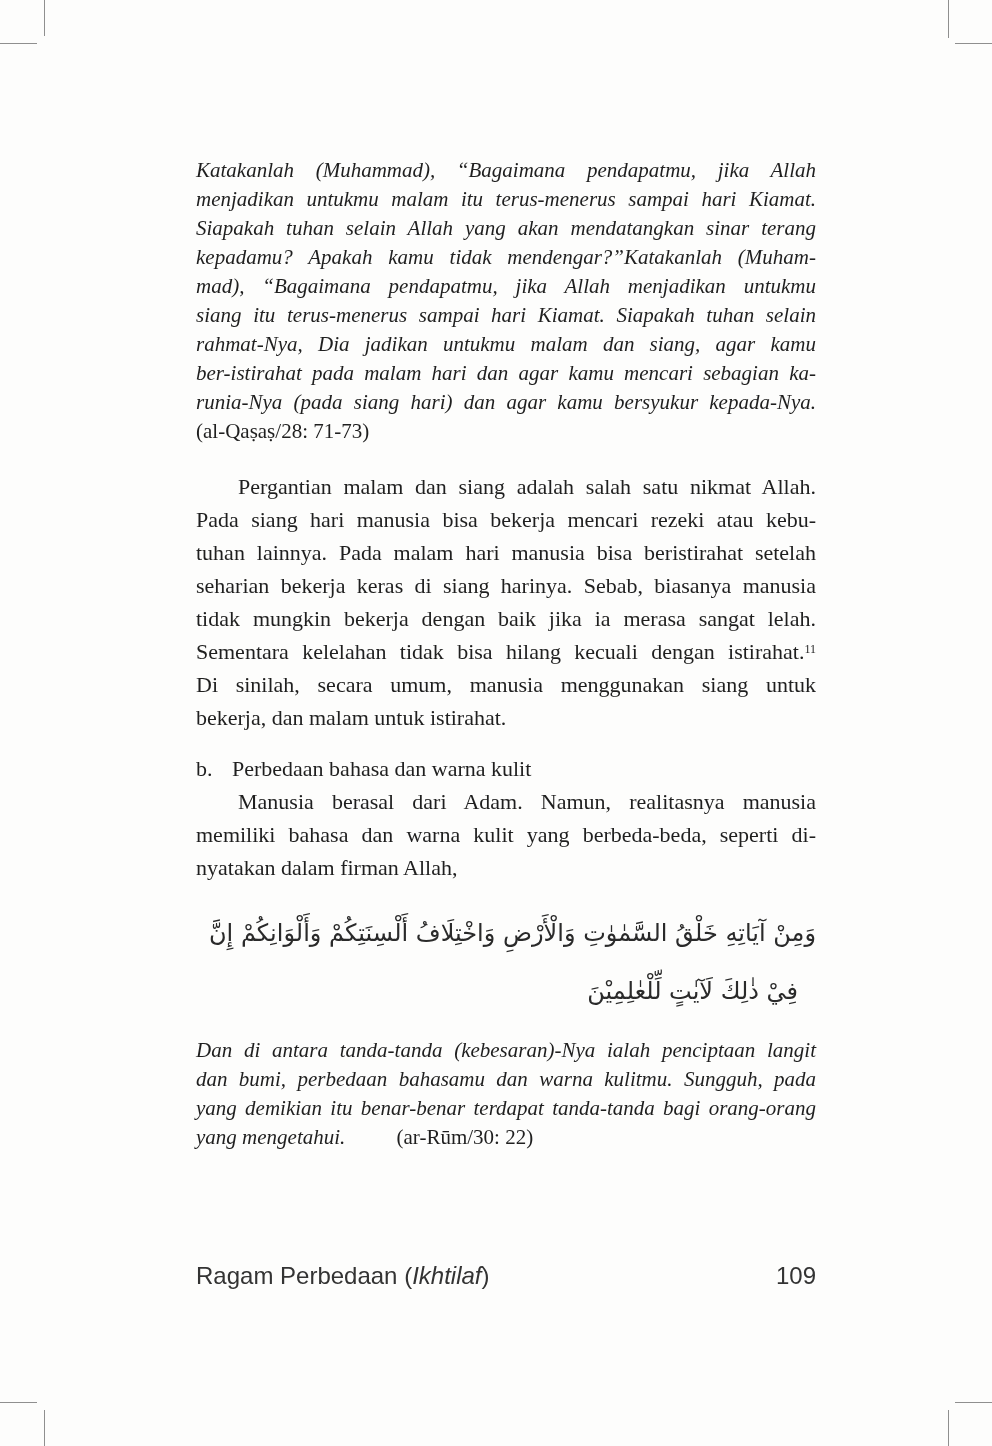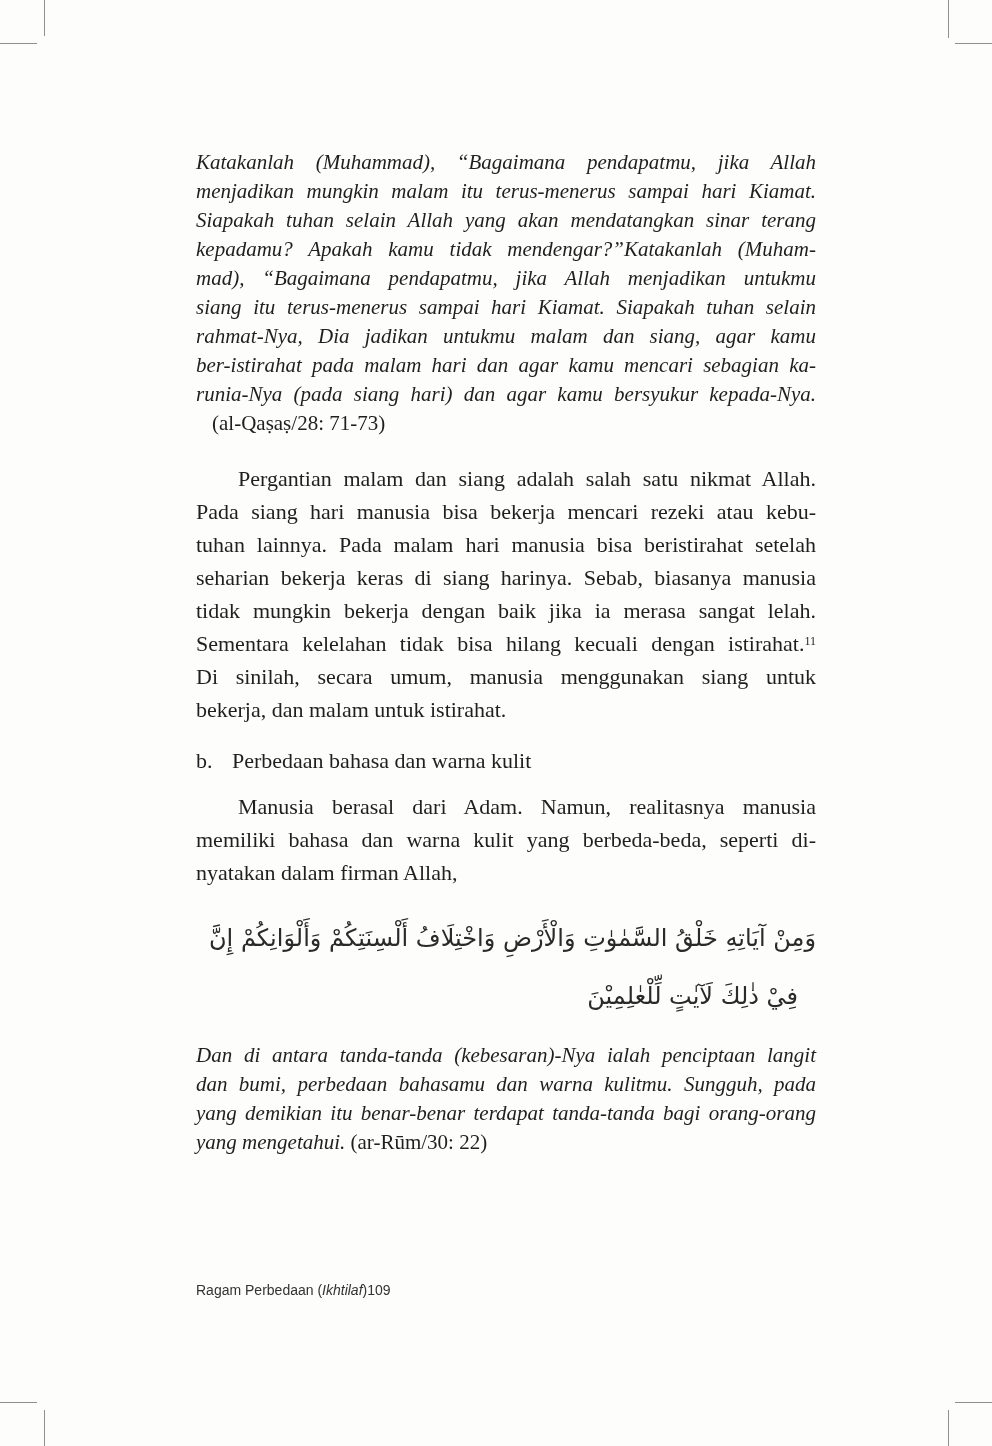--- a/index.html
+++ b/index.html
@@ -15,27 +15,27 @@
   .crop{position:absolute;background:#8f8f8f;}
   .crop.tl-v{left:44px;top:0;width:1px;height:36px;}
   .crop.tl-h{left:0;top:43px;width:37px;height:1px;}
   .crop.tr-v{left:948px;top:0;width:1px;height:38px;}
   .crop.tr-h{right:0;top:43px;width:37px;height:1px;}
   .crop.bl-h{left:0;top:1402px;width:37px;height:1px;}
   .crop.bl-v{left:44px;top:1410px;width:1px;height:36px;}
   .crop.br-h{right:0;top:1402px;width:37px;height:1px;}
   .crop.br-v{left:948px;top:1410px;width:1px;height:36px;}
 
-  .content{position:absolute;left:196px;top:148px;width:620px;}
+  .content{position:absolute;left:196px;top:156px;width:620px;}
 
   
   .quote{font-style:italic;font-size:21px;line-height:29px;}
   .qline{text-align:justify;text-align-last:justify;}
-  .citation{font-style:normal;text-align:left;margin-left:16px;}
-  .citation-inline{font-style:normal;}
+  .citation{font-style:normal;text-align:left;}
+  .citation-inline{font-style:normal;margin-left:46px;}
 
   
   .body-para{font-size:22px;line-height:33px;margin-top:24px;}
   .bline{text-align:justify;text-align-last:justify;}
   .body-lines > .bline:first-child{text-indent:42px;}
   .body-lines > .bline:last-child{text-align-last:left;}
   sup.fn{font-size:12px;line-height:0;vertical-align:6px;letter-spacing:0;}
 
   .heading{font-size:22px;line-height:33px;margin-top:18px;}
   .h-label{display:inline-block;width:36px;}
@@ -49,23 +49,23 @@
   }
   .ar-line{white-space:nowrap;}
   .ar-line2{padding-left:0;padding-right:18px;}
 
   .quote2{margin-top:16px;}
   .qline-last{text-align:left;}
 
   
   .footer{
     position:absolute;left:196px;top:1262px;width:620px;
-    display:flex;align-items:baseline;
+    display:flex;justify-content:space-between;align-items:baseline;
     font-family:"Liberation Sans","DejaVu Sans",sans-serif;
-    font-size:14px;color:#333;margin-top:20px;
+    font-size:24px;color:#333;
   }
   .it{font-style:italic;}
 </style>
 </head>
 <body>
 
 <div class="page">
 
   <div class="crop tl-v"></div>
   <div class="crop tl-h"></div>
@@ -74,21 +74,21 @@
   <div class="crop bl-h"></div>
   <div class="crop bl-v"></div>
   <div class="crop br-h"></div>
   <div class="crop br-v"></div>
 
   <div class="content">
 
     <section class="quote">
       <div class="quote-lines">
           <div class="qline">Katakanlah (Muhammad), “Bagaimana pendapatmu, jika Allah</div>
-          <div class="qline">menjadikan mungkin malam itu terus-menerus sampai hari Kiamat.</div>
+          <div class="qline">menjadikan untukmu malam itu terus-menerus sampai hari Kiamat.</div>
           <div class="qline">Siapakah tuhan selain Allah yang akan mendatangkan sinar terang</div>
           <div class="qline">kepadamu? Apakah kamu tidak mendengar?”Katakanlah (Muham-</div>
           <div class="qline">mad), “Bagaimana pendapatmu, jika Allah menjadikan untukmu</div>
           <div class="qline">siang itu terus-menerus sampai hari Kiamat. Siapakah tuhan selain</div>
           <div class="qline">rahmat-Nya, Dia jadikan untukmu malam dan siang, agar kamu</div>
           <div class="qline">ber-istirahat pada malam hari dan agar kamu mencari sebagian ka-</div>
           <div class="qline">runia-Nya (pada siang hari) dan agar kamu bersyukur kepada-Nya.</div>
         </div>
       <div class="citation">(al-Qaṣaṣ/28: 71-73)</div>
     </section>
@@ -103,21 +103,21 @@
           <div class="bline"><span>Sementara kelelahan tidak bisa hilang kecuali dengan istirahat.</span><sup class="fn">11</sup></div>
           <div class="bline"><span>Di sinilah, secara umum, manusia menggunakan siang untuk</span><sup class="fn"></sup></div>
           <div class="bline"><span>bekerja, dan malam untuk istirahat.</span><sup class="fn"></sup></div>
         </div>
     </section>
 
     <div class="heading">
       <span class="h-label">b.</span><span>Perbedaan bahasa dan warna kulit</span>
     </div>
 
-    <section class="body-para" style="margin-top:13px">
+    <section class="body-para" style="margin-top:0">
       <div class="body-lines">
           <div class="bline">Manusia berasal dari Adam. Namun, realitasnya manusia</div>
           <div class="bline">memiliki bahasa dan warna kulit yang berbeda-beda, seperti di-</div>
           <div class="bline">nyatakan dalam firman Allah,</div>
         </div>
     </section>
 
     <div class="arabic">
       <div class="ar-line">وَمِنْ آيَاتِهِ خَلْقُ السَّمٰوٰتِ وَالْأَرْضِ وَاخْتِلَافُ أَلْسِنَتِكُمْ وَأَلْوَانِكُمْ إِنَّ</div>
       <div class="ar-line ar-line2">فِيْ ذٰلِكَ لَآيٰتٍ لِّلْعٰلِمِيْنَ</div>

